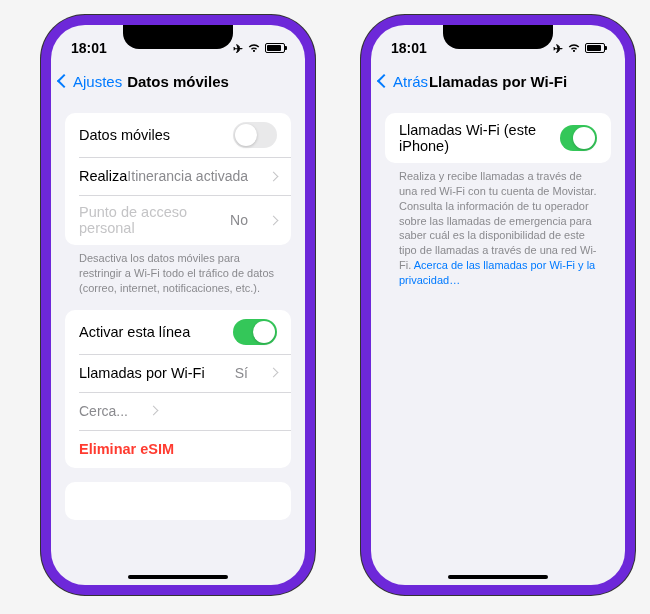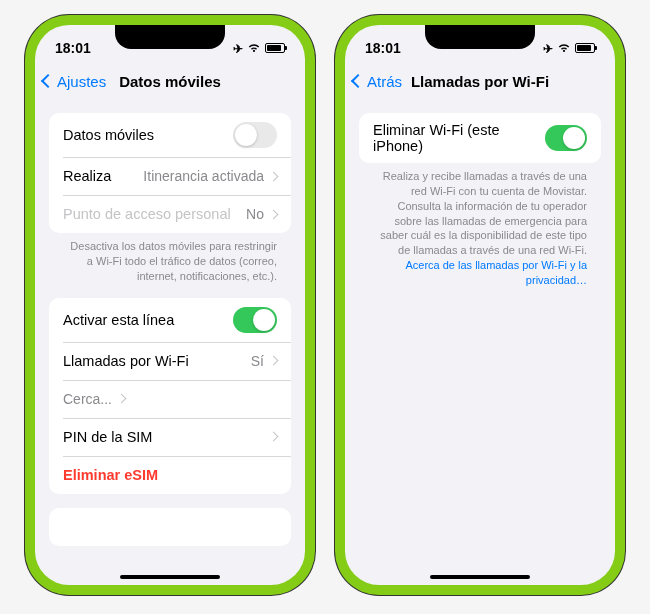--- a/index.html
+++ b/index.html
@@ -8,25 +8,26 @@
       font-family: -apple-system, 'Helvetica Neue', Helvetica, Arial, sans-serif;
       display: flex;
       gap: 20px;
       justify-content: center;
       align-items: flex-start;
       padding: 15px;
     }
     .phone {
       width: 290px;
       height: 580px;
-      background: #84cc16;
+      background: #6d28d9;
       border-radius: 44px;
       padding: 10px;
       position: relative;
       box-shadow: 0 0 0 1px #333;
+      margin-left: 26px;
     }
     .screen {
       width: 100%;
       height: 100%;
       background: #f2f2f7;
       border-radius: 34px;
       overflow: hidden;
       position: relative;
     }
     .notch {
@@ -105,21 +106,20 @@
       color: #8a8a8e;
       text-transform: uppercase;
       padding: 0 14px 6px;
       letter-spacing: 0.3px;
     }
     .group-footer {
       font-size: 11px;
       color: #8a8a8e;
       padding: 6px 14px 0;
       line-height: 1.35;
-      text-align: right;
     }
     .group-footer a { color: #007aff; text-decoration: none; }
     .list {
       background: #fff;
       border-radius: 10px;
       overflow: hidden;
     }
     .row {
       display: flex;
       align-items: center;
@@ -134,21 +134,21 @@
       position: absolute;
       left: 14px; right: 0; top: 0;
       height: 0.5px;
       background: #d8d8dc;
     }
     .row-label { color: #000; }
     .row-label.disabled { color: #c4c4c6; }
     .row-label.destructive { color: #ff3b30; font-weight: bold; }
     .row-value {
       color: #8a8a8e; font-size: 14px;
-      display: flex; align-items: center; gap: 6px;
+      display: flex; align-items: center; gap: 22px;
     }
     .chevron-right {
       width: 7px; height: 7px;
       border-right: 1.8px solid #c4c4c6;
       border-top: 1.8px solid #c4c4c6;
       transform: rotate(45deg);
     }
     .toggle {
       width: 44px; height: 26px;
       border-radius: 13px;
@@ -246,26 +246,20 @@
                 <span class="chevron-right"></span>
               </span>
           </div>
           <div class="row">
             <span class="row-value">
                 <span>Cerca...</span>
                 <span class="chevron-right"></span>
               </span>
           </div>
           <div class="row">
-            <span class="row-label">PIN de la SIM</span>
-            <span class="row-value">
-                <span class="chevron-right"></span>
-              </span>
-          </div>
-          <div class="row">
             <span class="row-label destructive">Eliminar eSIM</span>
           </div>
         </div>
       </div>
 
       <div class="group">
         <div class="list">
           <div class="row">
             
           </div>
@@ -296,21 +290,21 @@
       <div class="back-btn">
         <span class="chevron-left"></span>
         <span>Atrás</span>
       </div>
       <div class="nav-title">Llamadas por Wi-Fi</div>
     </div>
     <div class="content">
       <div class="group">
         <div class="list">
           <div class="row">
-            <span class="row-label">Eliminar Wi-Fi (este iPhone)</span>
+            <span class="row-label">Llamadas Wi-Fi (este iPhone)</span>
             <div class="toggle on">
                 <div class="toggle-knob"></div>
               </div>
           </div>
         </div>
         <div class="group-footer">
           <span>Realiza y recibe llamadas a través de una red Wi-Fi con tu cuenta de Movistar. Consulta la información de tu operador sobre las llamadas de emergencia para saber cuál es la disponibilidad de este tipo de llamadas a través de una red Wi-Fi. </span><a href="#">Acerca de las llamadas por Wi-Fi y la privacidad…</a>
         </div>
       </div>
     </div>

